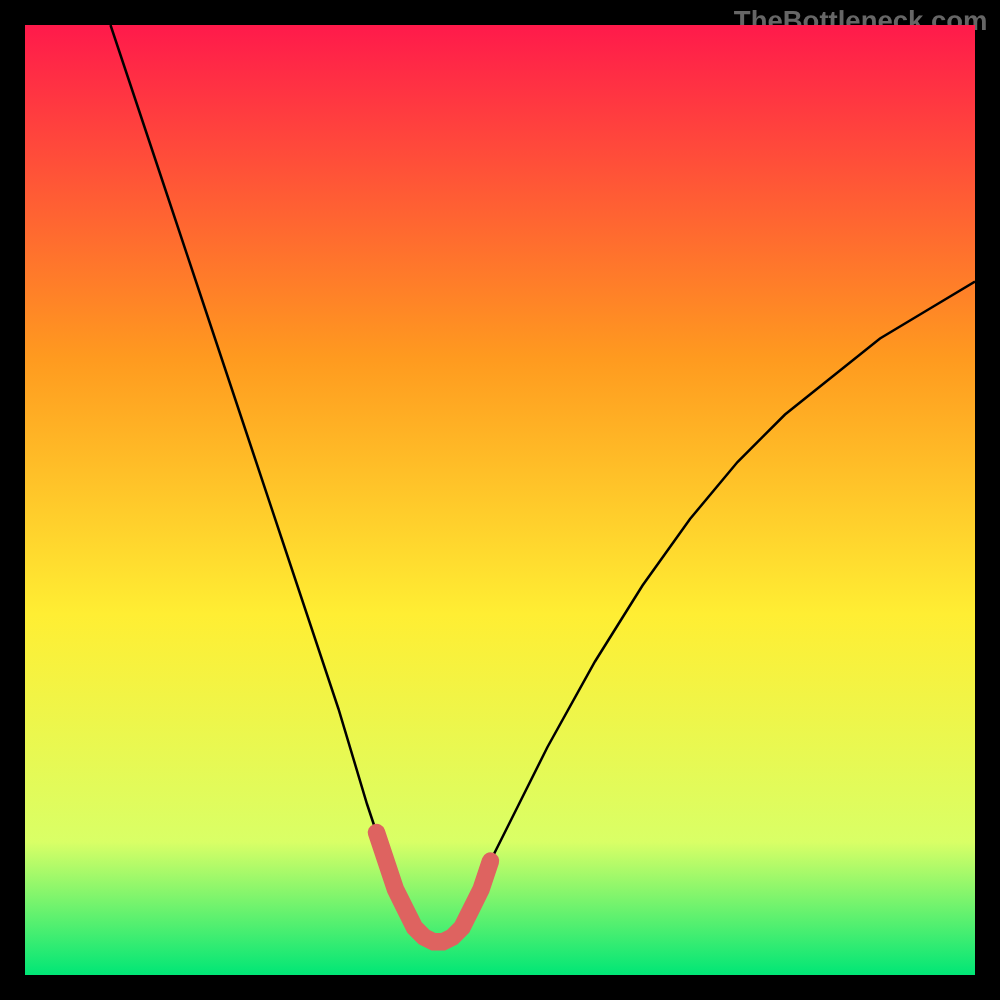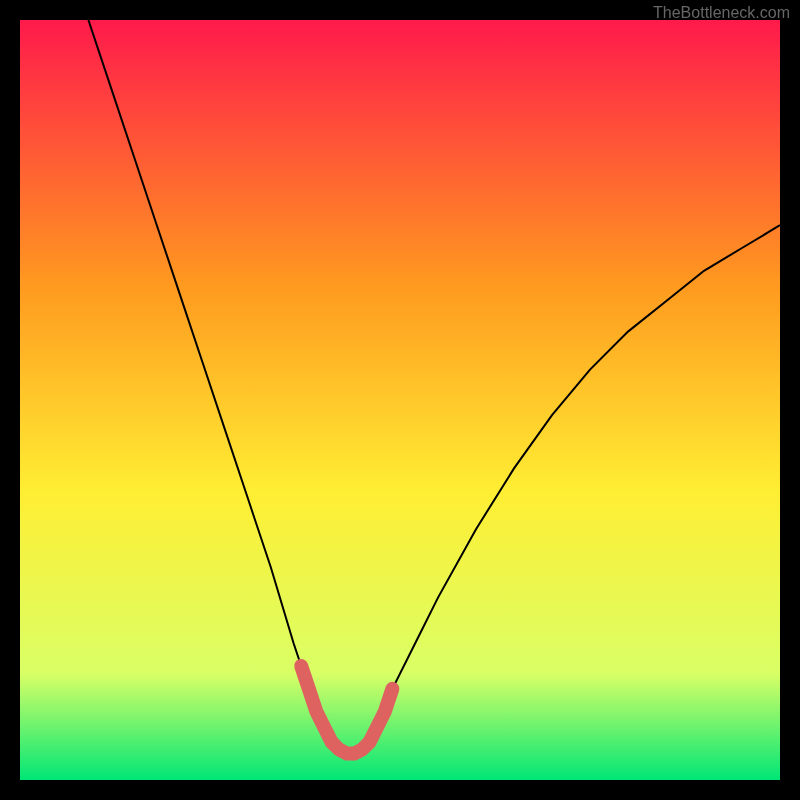--- a/index.html
+++ b/index.html
@@ -17,22 +17,22 @@
     top: 0;
     width: 800px;
     height: 800px;
     background: #000;
   }
   .watermark {
     position: absolute;
     top: 4px;
     right: 10px;
     color: #666;
-    font-size: 16px;
-    font-weight: 400;
+    font-size: 22px;
+    font-weight: 700;
     letter-spacing: 0;
   }
   .plot {
     position: absolute;
     left: 20px;
     top: 20px;
     width: 760px;
     height: 760px;
   }
   svg {

